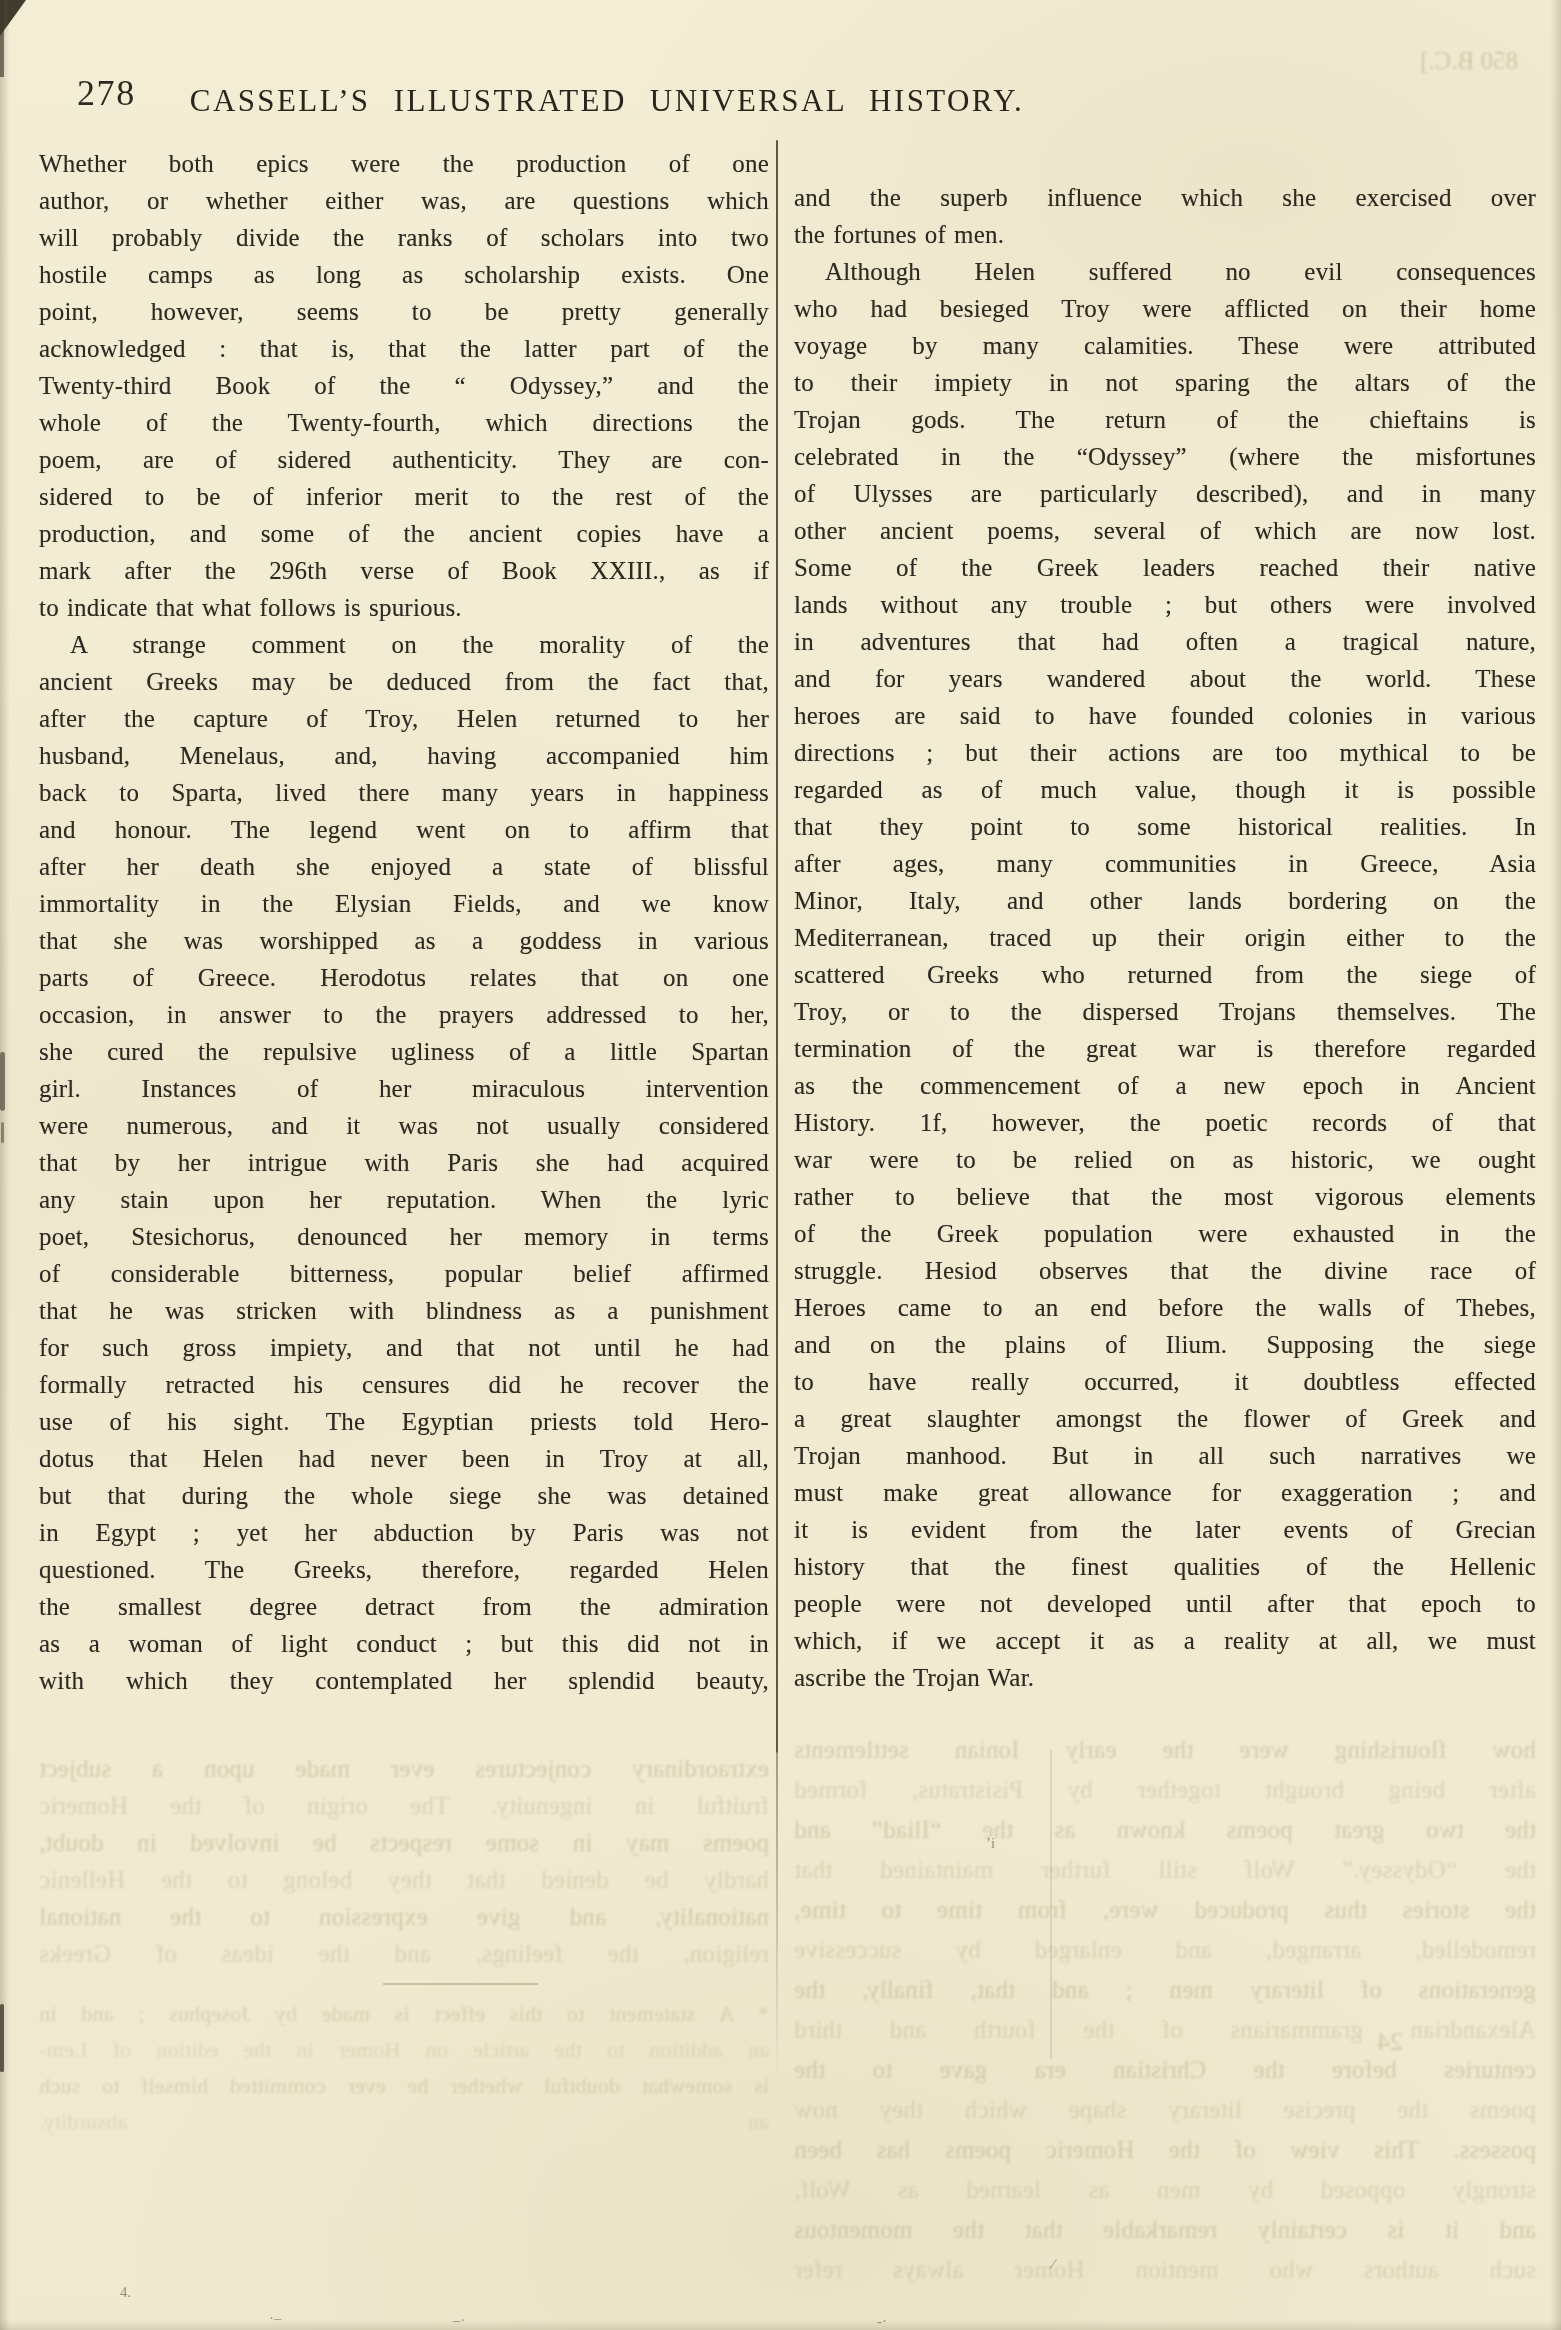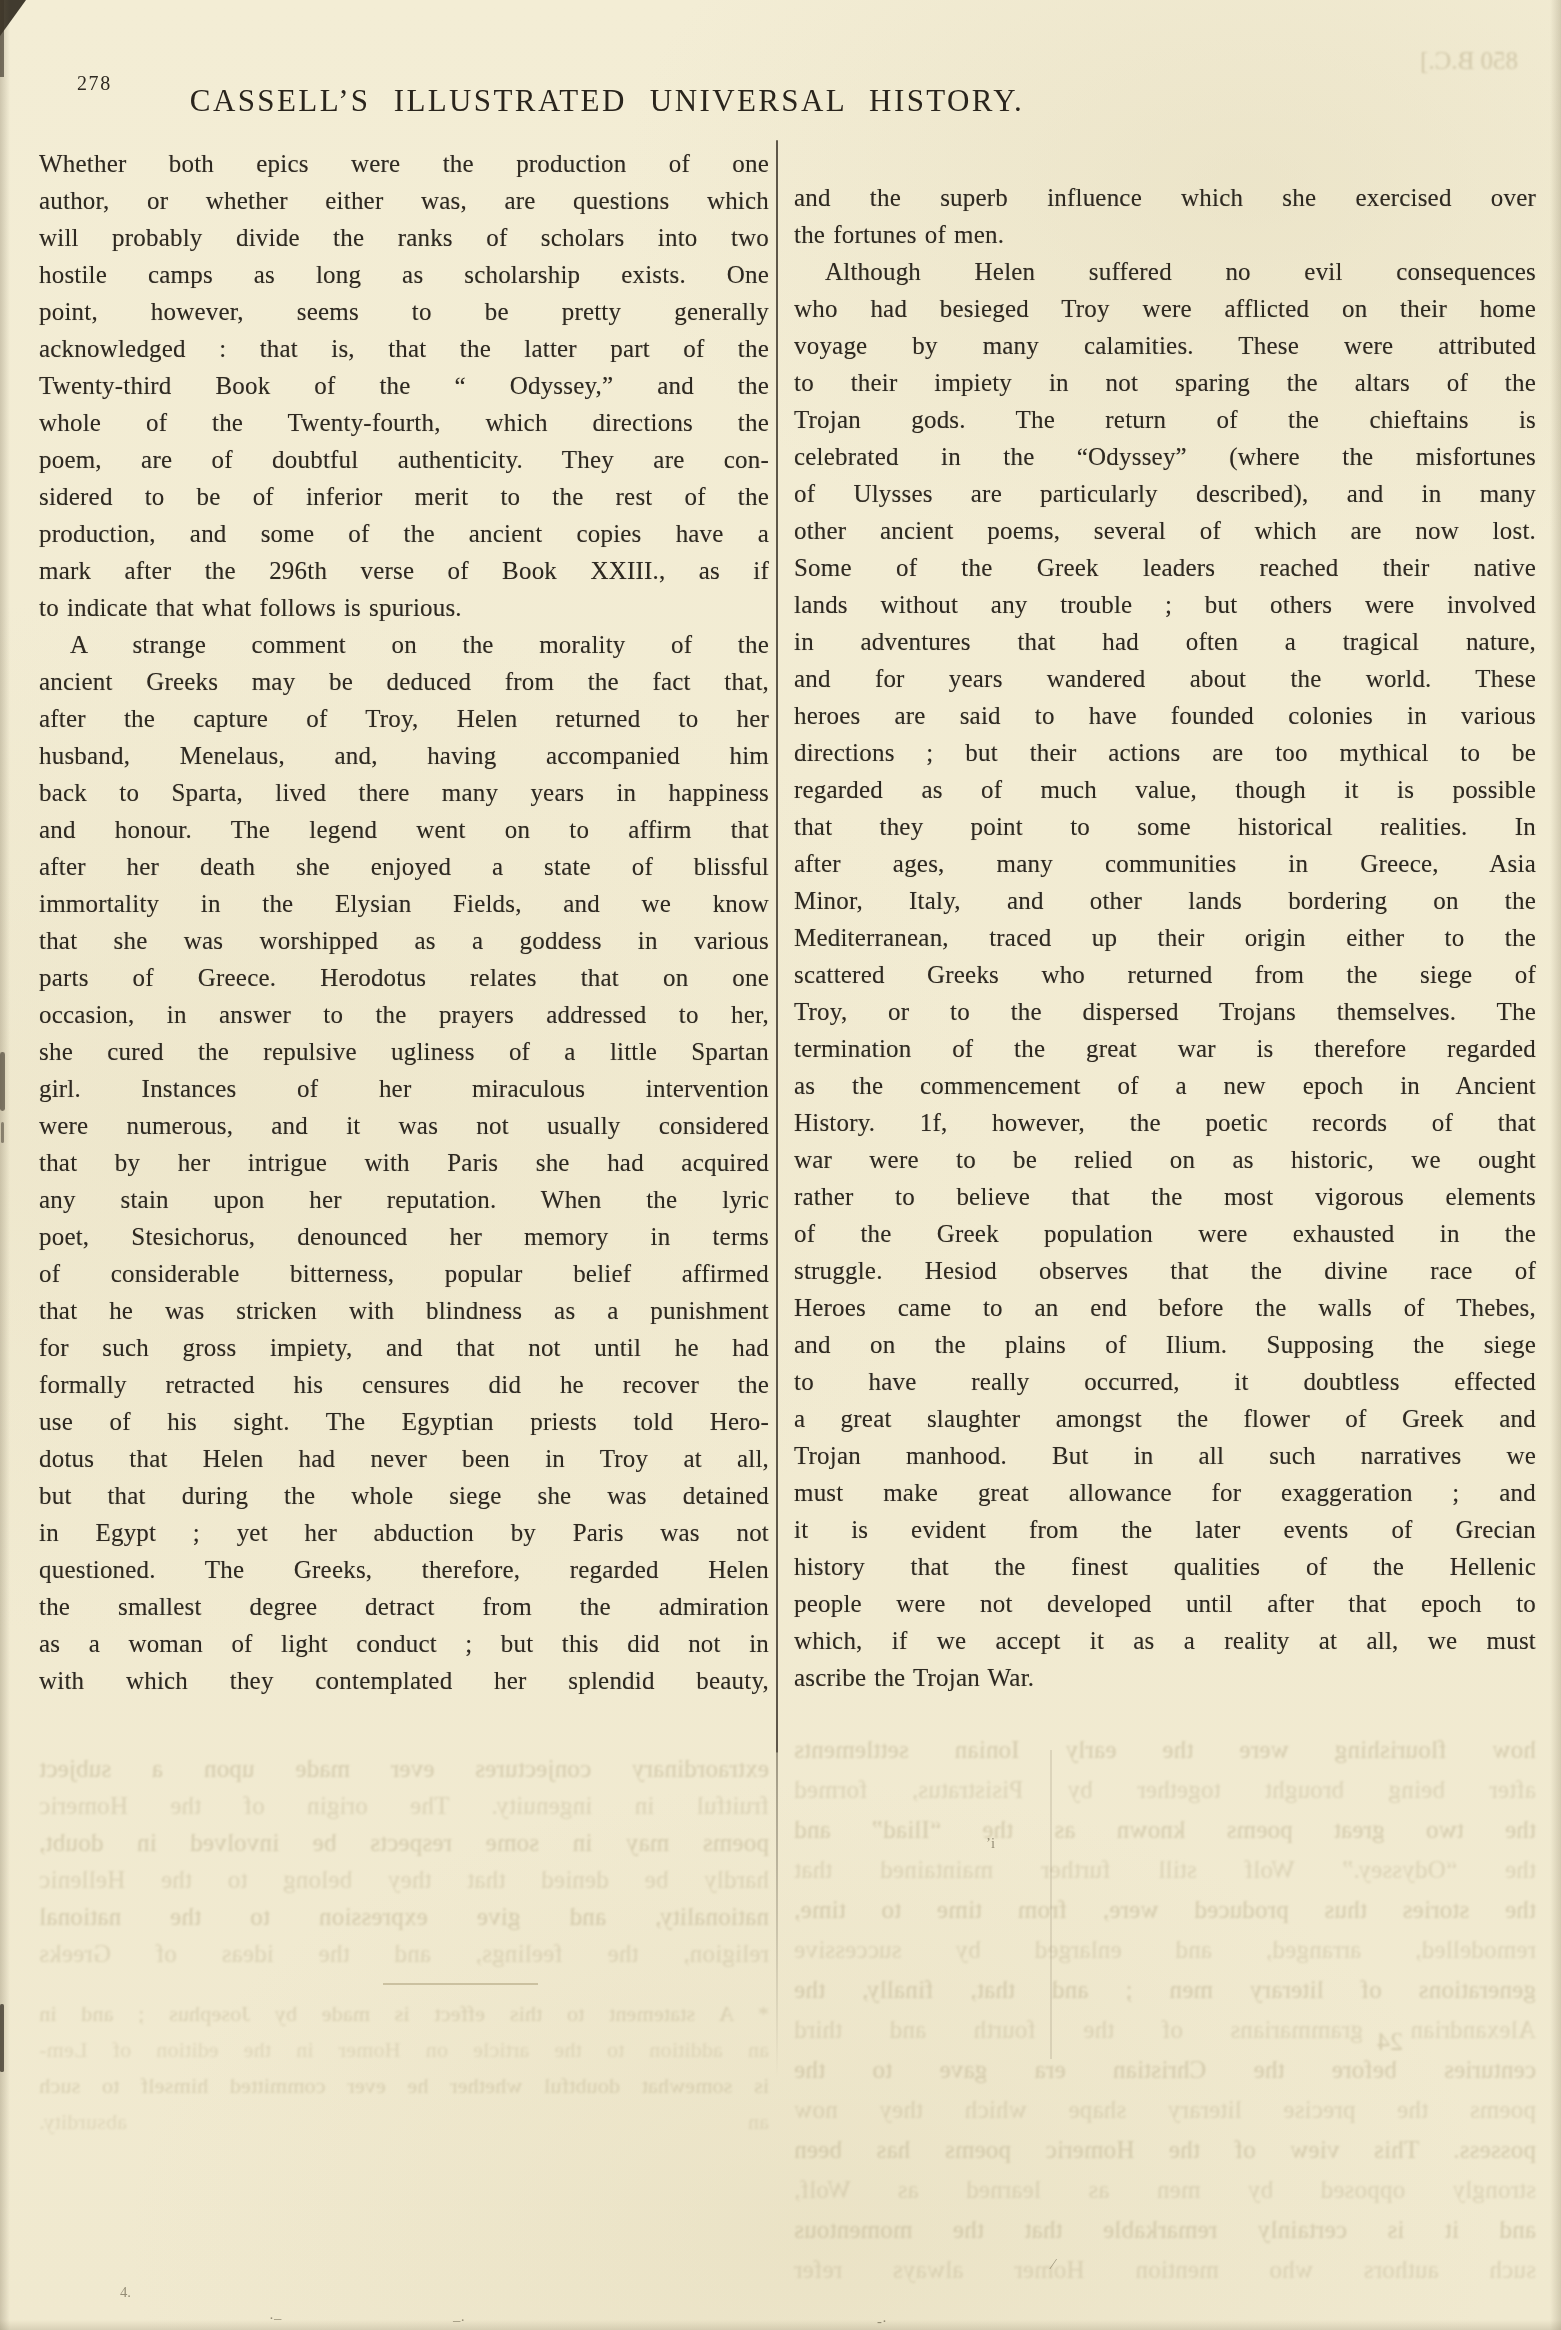--- a/index.html
+++ b/index.html
@@ -10,21 +10,21 @@
     position:relative;width:1561px;height:2330px;overflow:hidden;
     background:
       radial-gradient(895px 570px at 80% 8%, rgba(225,216,184,.40), transparent 70%),
       radial-gradient(1139px 733px at 12% 48%, rgba(230,222,192,.35), transparent 72%),
       radial-gradient(977px 651px at 52% 96%, rgba(226,217,184,.40), transparent 70%),
       linear-gradient(180deg, var(--paper), #f0e9cf);
     font-family:"Liberation Serif","DejaVu Serif",serif;
     color:var(--ink);
   }
   
-  .page-num{position:absolute;top:72px;left:77px;font-size:20px;letter-spacing:1.6px;}
+  .page-num{position:absolute;top:72px;left:77px;font-size:36px;letter-spacing:1.6px;}
   .header-title{position:absolute;top:67px;left:607px;transform:translateX(-50%);
     font-size:31px;letter-spacing:2.4px;word-spacing:13px;white-space:nowrap;color:#2a251d;margin-top:16px;}
   
   .column{position:absolute;top:145px;}
   #left-col{left:39px;width:730px;}
   #right-col{left:794px;width:742px;margin-top:34px;}
   .line{
     font-size:25px;line-height:37px;
     text-align:justify;text-align-last:justify;
     word-spacing:1.6px;letter-spacing:0.2px;
@@ -85,21 +85,21 @@
 
   <div class="column" id="left-col">
       <div class="line">Whether both epics were the production of one</div>
       <div class="line">author, or whether either was, are questions which</div>
       <div class="line">will probably divide the ranks of scholars into two</div>
       <div class="line">hostile camps as long as scholarship exists. One</div>
       <div class="line">point, however, seems to be pretty generally</div>
       <div class="line">acknowledged : that is, that the latter part of the</div>
       <div class="line">Twenty-third Book of the “ Odyssey,” and the</div>
       <div class="line">whole of the Twenty-fourth, which directions the</div>
-      <div class="line">poem, are of doubtful authenticity. They are con-</div>
+      <div class="line">poem, are of sidered authenticity. They are con-</div>
       <div class="line">sidered to be of inferior merit to the rest of the</div>
       <div class="line">production, and some of the ancient copies have a</div>
       <div class="line">mark after the 296th verse of Book XXIII., as if</div>
       <div class="line p-end">to indicate that what follows is spurious.</div>
       <div class="line indent">A strange comment on the morality of the</div>
       <div class="line">ancient Greeks may be deduced from the fact that,</div>
       <div class="line">after the capture of Troy, Helen returned to her</div>
       <div class="line">husband, Menelaus, and, having accompanied him</div>
       <div class="line">back to Sparta, lived there many years in happiness</div>
       <div class="line">and honour. The legend went on to affirm that</div>

